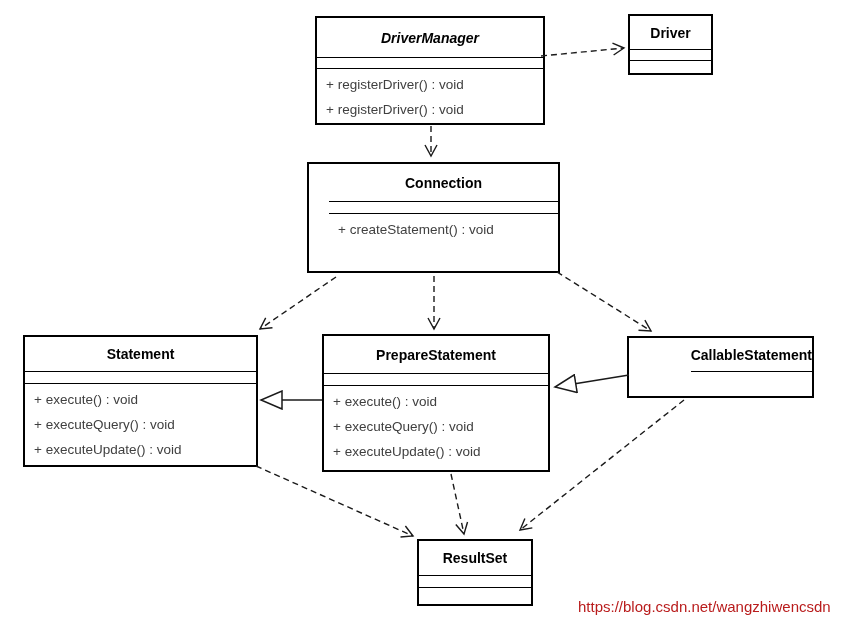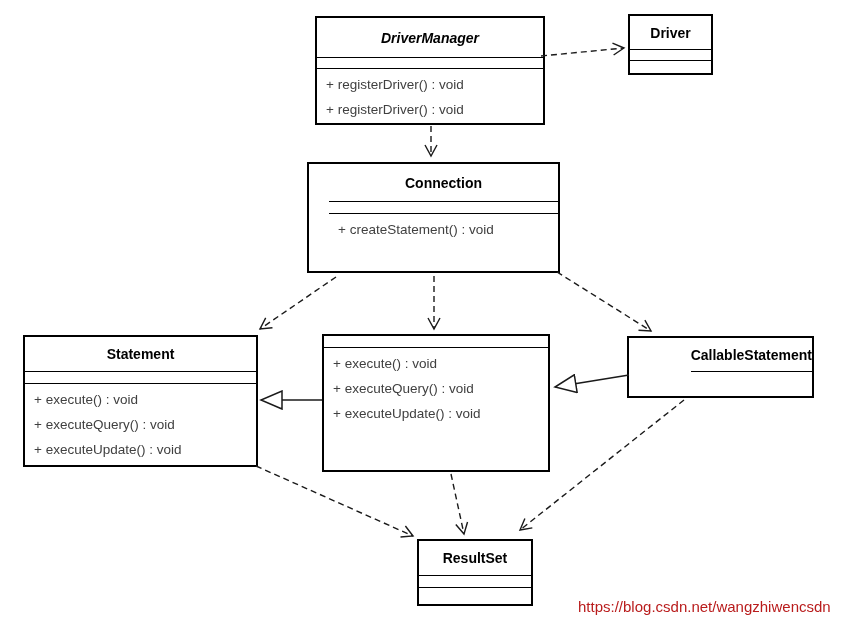--- a/index.html
+++ b/index.html
@@ -126,20 +126,21 @@
     <div class="uml-title">Statement</div>
     <div class="uml-attrs"></div>
     <ul class="uml-methods">
       <li>+ execute() : void</li>
       <li>+ executeQuery() : void</li>
       <li>+ executeUpdate() : void</li>
     </ul>
   </div>
 
   <div class="uml-box" id="box-prepare-statement">
+    <div class="uml-title">PrepareStatement</div>
     <div class="uml-attrs"></div>
     <ul class="uml-methods">
       <li>+ execute() : void</li>
       <li>+ executeQuery() : void</li>
       <li>+ executeUpdate() : void</li>
     </ul>
   </div>
 
   <div class="uml-box" id="box-callable-statement">
     <div class="uml-title">CallableStatement</div>

